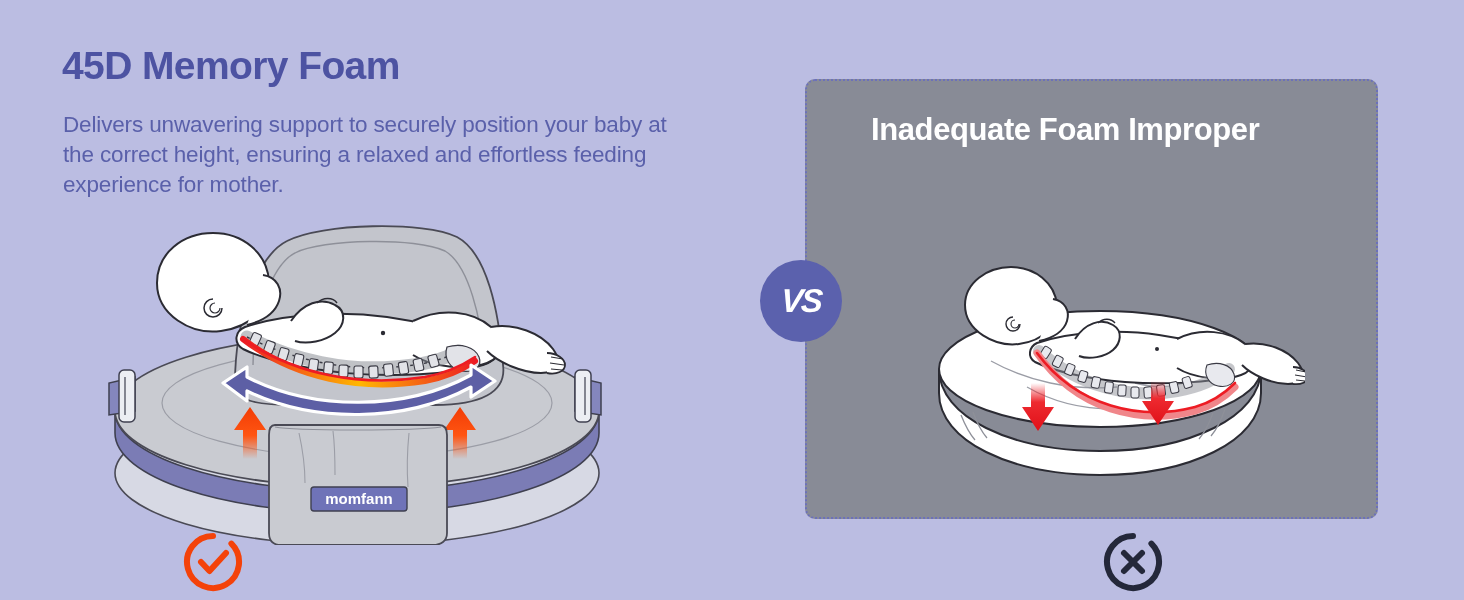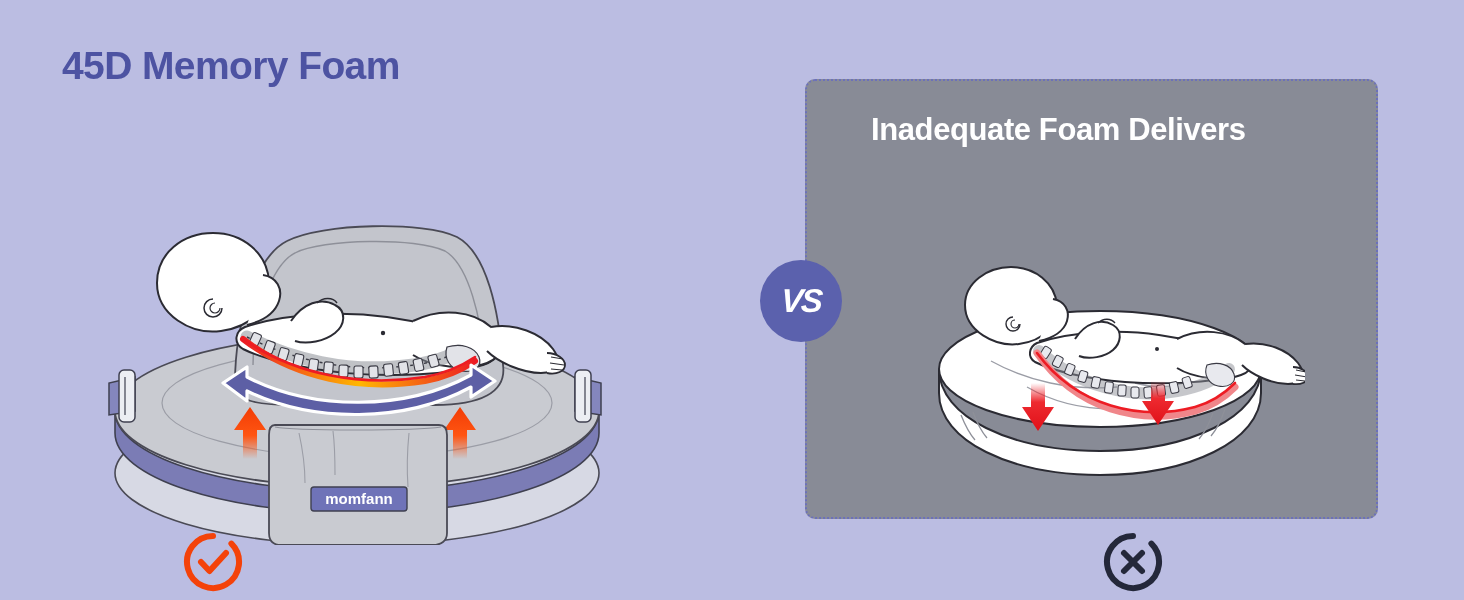--- a/index.html
+++ b/index.html
@@ -100,20 +100,21 @@
   #right-illus { left: 895px; top: 265px; width: 410px; height: 250px; }
 </style>
 </head>
 <body>
 
 <div id="stage">
 
   <div id="left-col">
 
     <div id="left-title">45D Memory Foam</div>
+    <div id="left-body">Delivers unwavering support to securely position your baby at the correct height, ensuring a relaxed and effortless feeding experience for mother.</div>
 
     <svg id="left-illus" class="illus" viewBox="0 0 520 330">
       <defs>
         <linearGradient id="upArrowGrad" x1="0" y1="1" x2="0" y2="0">
           <stop offset="0%" stop-color="#ff4d0a" stop-opacity="0"></stop>
           <stop offset="45%" stop-color="#ff5512" stop-opacity="1"></stop>
           <stop offset="100%" stop-color="#f23c05" stop-opacity="1"></stop>
         </linearGradient>
         <linearGradient id="spineGrad" x1="0" y1="0" x2="1" y2="0">
           <stop offset="0%" stop-color="#ed1c24"></stop>
@@ -226,21 +227,21 @@
       </g>
     </svg>
 
     <svg id="check-icon" class="status-icon" viewBox="0 0 62 62">
       <path d="M31 5 A26 26 0 1 0 49.4 12.6" fill="none" stroke="#f4420a" stroke-width="6" stroke-linecap="round"></path>
       <path d="M19 31 L27.5 40 L44 22" fill="none" stroke="#f4420a" stroke-width="6" stroke-linecap="round" stroke-linejoin="round"></path>
     </svg>
   </div>
 
   <div id="right-panel">
-    <div id="right-title">Inadequate Foam Delivers</div>
+    <div id="right-title">Inadequate Foam Improper</div>
   </div>
 
   <svg id="right-illus" class="illus" viewBox="0 0 410 250">
     <defs>
       <linearGradient id="downArrowGrad" x1="0" y1="0" x2="0" y2="1">
         <stop offset="0%" stop-color="#ed1c24" stop-opacity="0"></stop>
         <stop offset="40%" stop-color="#ee2a30" stop-opacity="1"></stop>
         <stop offset="100%" stop-color="#e01018" stop-opacity="1"></stop>
       </linearGradient>
     </defs>

